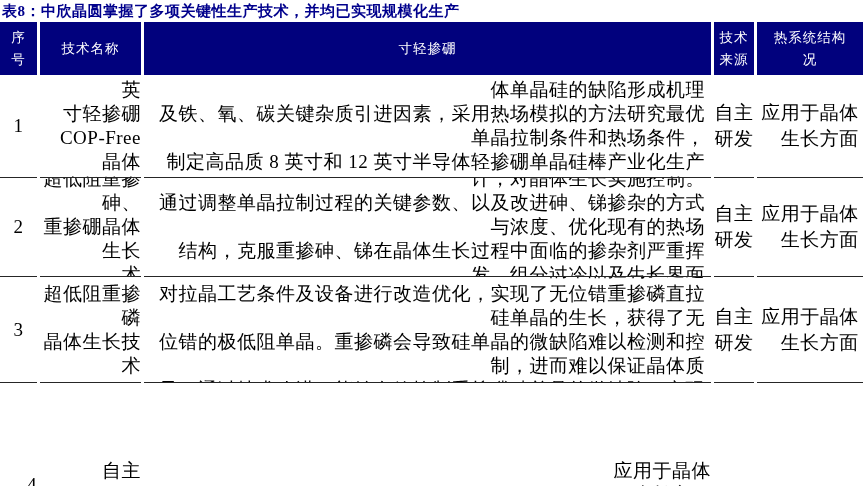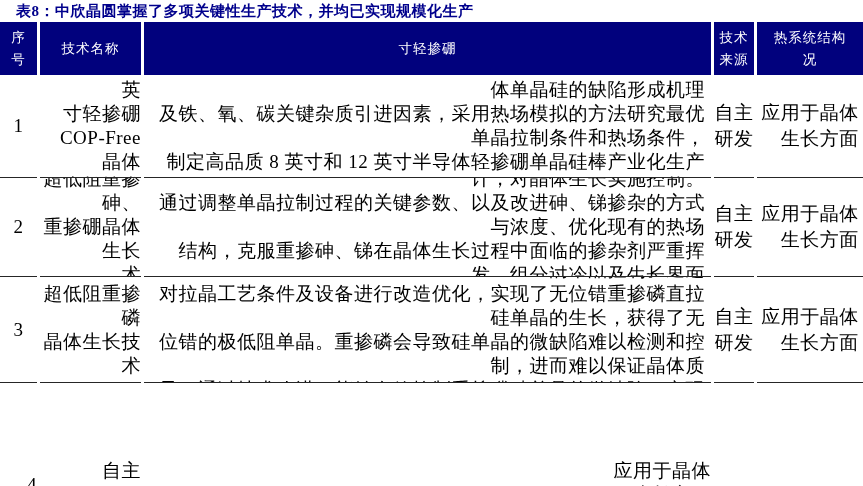--- a/index.html
+++ b/index.html
@@ -6,21 +6,20 @@
   .page{
     width:863px;height:486px;background:#fff;overflow:hidden;
     font-family:"Liberation Serif","DejaVu Serif",serif;
     color:#000;position:relative;box-sizing:border-box;
   }
   .title{
     height:22px;line-height:20px;padding:1px 0 0 2px;box-sizing:border-box;
     font-size:15px;font-weight:bold;letter-spacing:0.5px;
     color:var(--title-color,#00008c);
     white-space:nowrap;
-    margin-left:14px;
   }
   .trow{
     display:grid;
     grid-template-columns:37px 101px 567px 40px 106px;
     column-gap:3px;
     box-sizing:border-box;
   }
   
   .thead{height:53px;}
   .th{

